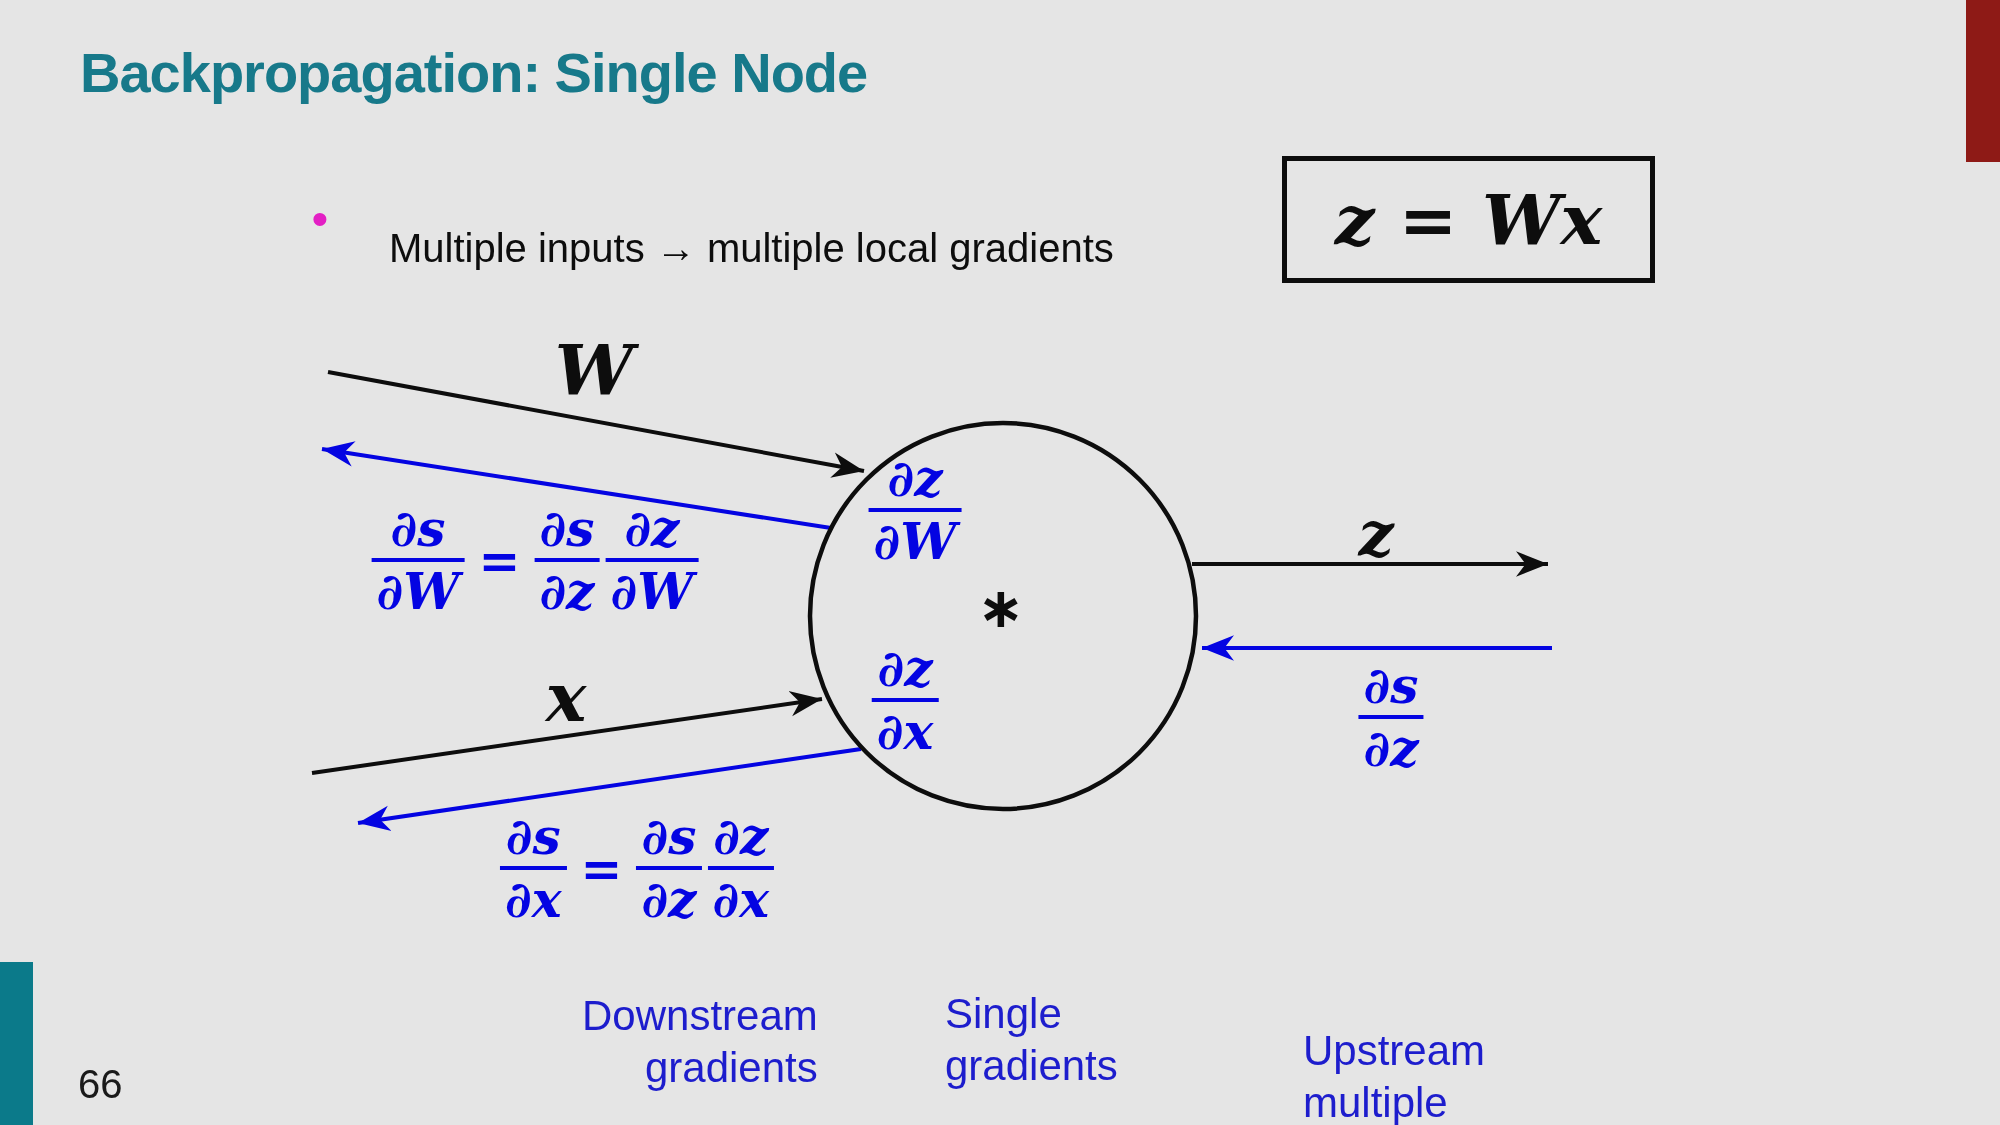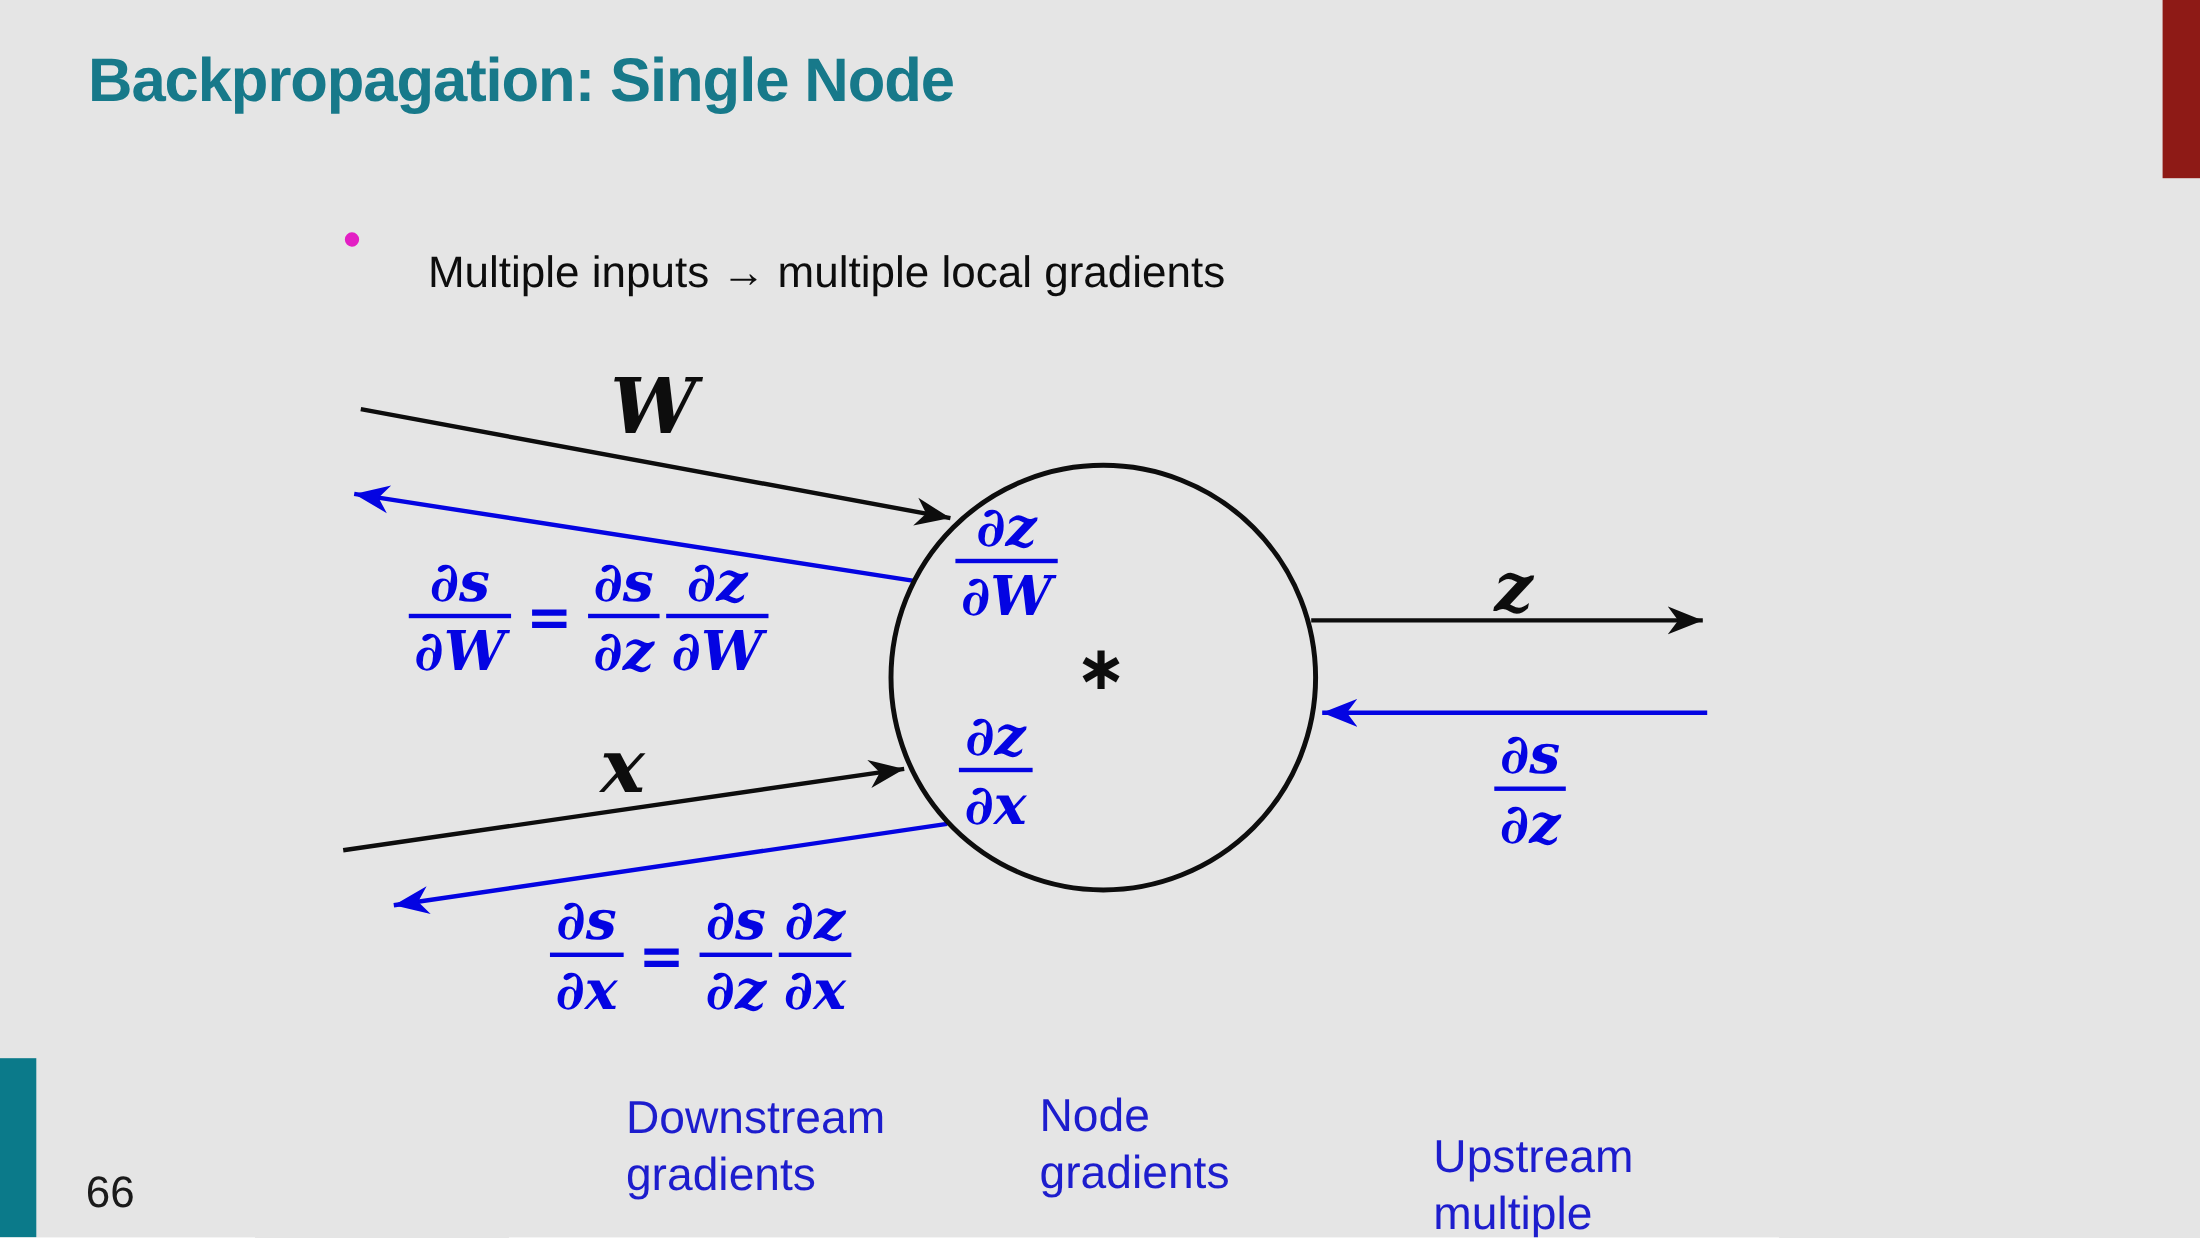--- a/index.html
+++ b/index.html
@@ -92,20 +92,23 @@
 <div class="slide">
 
   <div class="bar-red"></div>
   <div class="bar-teal"></div>
 
   <h1 class="title">Backpropagation: Single Node</h1>
 
   <span class="bullet-dot">•</span>
   <span class="bullet-text">Multiple inputs → multiple local gradients</span>
 
+  <div class="eq-box">
+    <span class="eq-box-text mathserif">z = Wx</span>
+  </div>
 
   <svg class="diagram-svg" width="2000" height="1125" viewBox="0 0 2000 1125">
     <defs>
       <marker id="arrow-black" markerWidth="8" markerHeight="8" refX="8" refY="4" orient="auto" markerUnits="strokeWidth">
         <path d="M0 0.8 L8 4 L0 7.2 L2.4 4 Z" fill="#0d0d0d"></path>
       </marker>
       <marker id="arrow-blue" markerWidth="8" markerHeight="8" refX="8" refY="4" orient="auto" markerUnits="strokeWidth">
         <path d="M0 0.8 L8 4 L0 7.2 L2.4 4 Z" fill="#0404e2"></path>
       </marker>
     </defs>
@@ -175,26 +178,26 @@
       <span class="fbar"></span>
       <span class="den">∂z</span>
     </span>
     <span class="frac prod2">
       <span class="num">∂z</span>
       <span class="fbar"></span>
       <span class="den">∂x</span>
     </span>
   </div>
 
-  <div class="caption" style="left:569px; top:990px;">
+  <div class="caption" style="left:582px; top:990px;text-align:right;">
     <div>Downstream</div>
     <div>gradients</div>
   </div>
   <div class="caption" style="left:945px; top:988px;">
-    <div>Node</div>
+    <div>Single</div>
     <div>gradients</div>
   </div>
   <div class="caption" style="left:1303px; top:990px;margin-top:35px;">
     <div>Upstream</div>
     <div>multiple</div>
   </div>
 
   <div class="page-num">66</div>
 
 </div>

